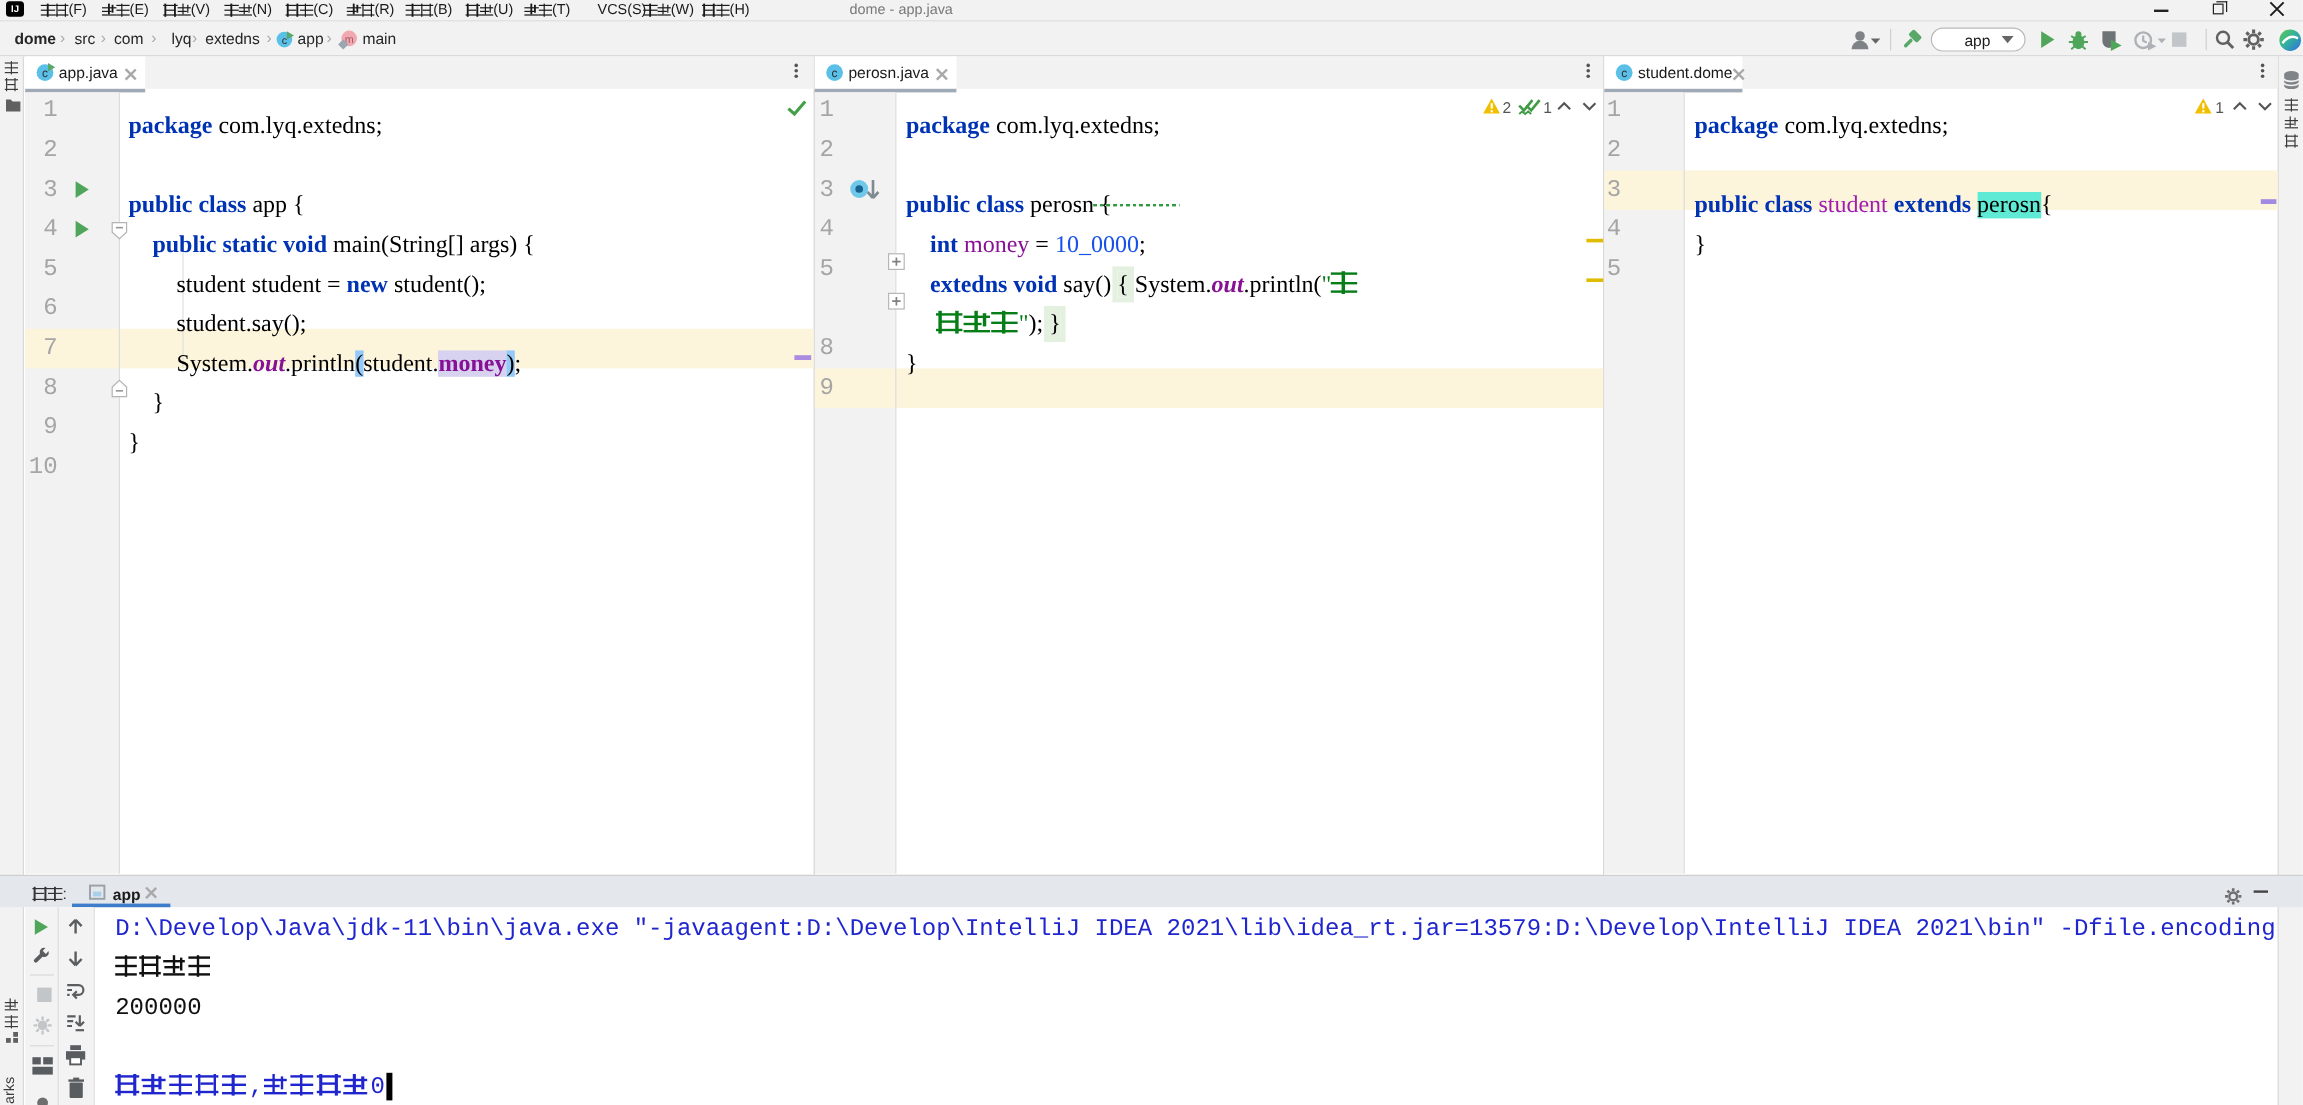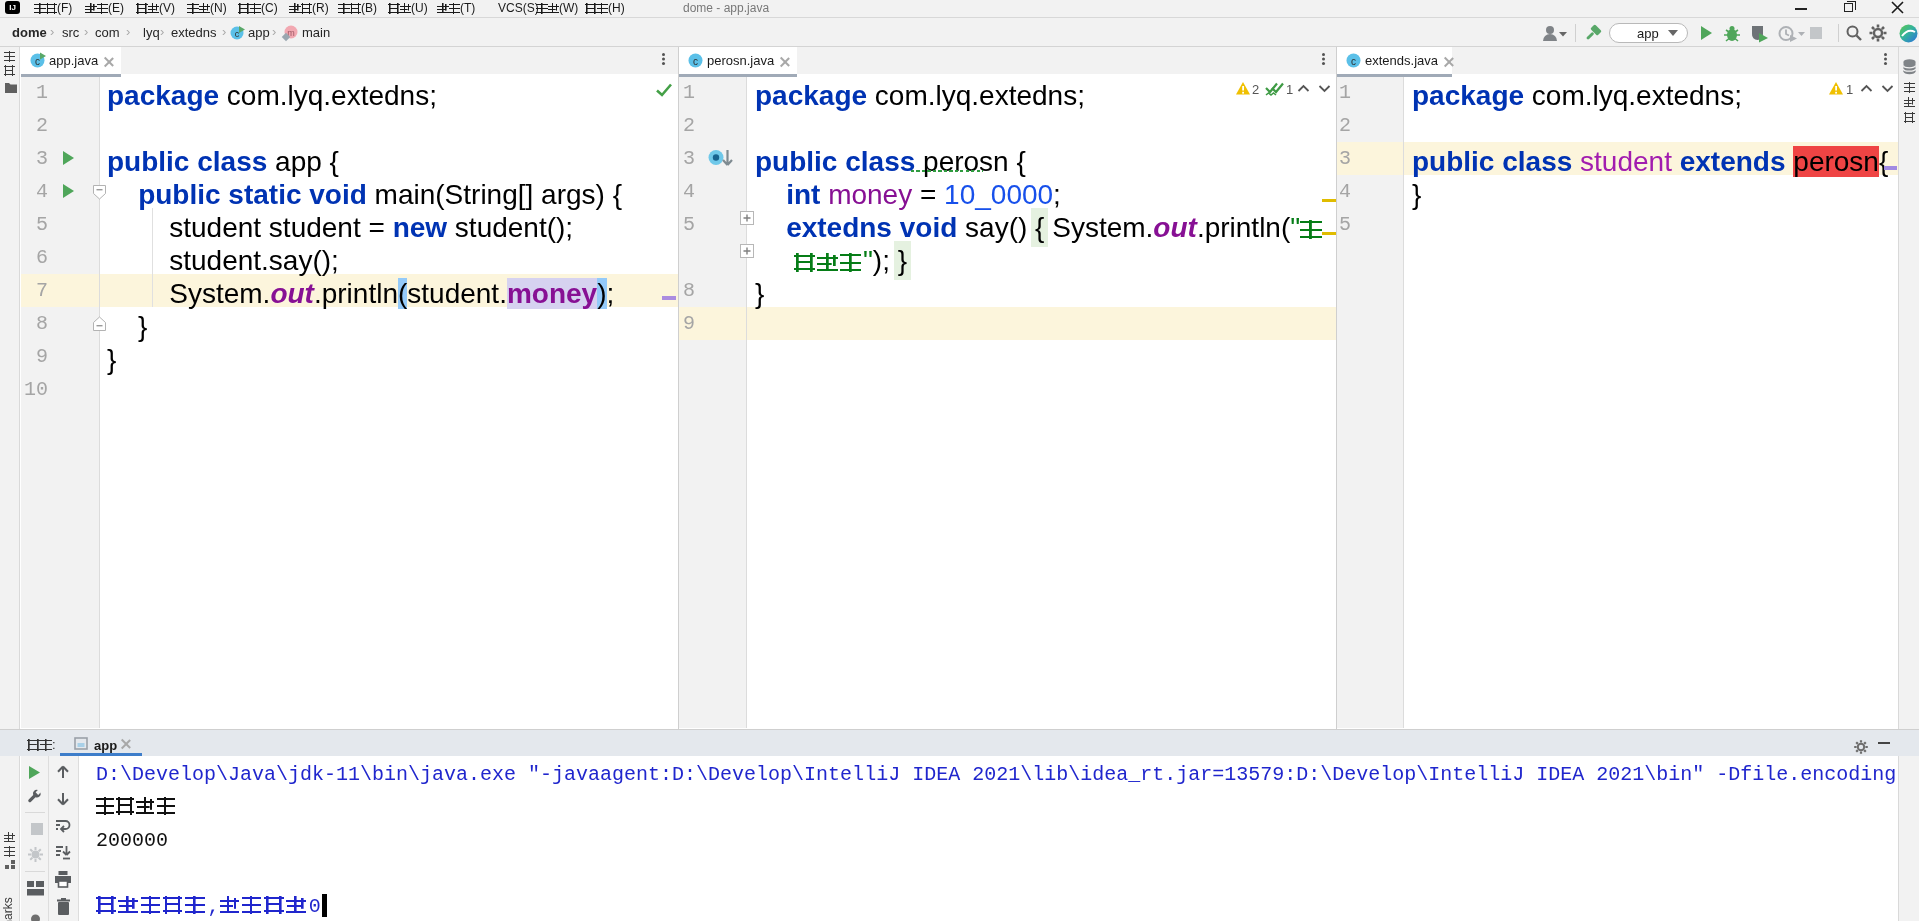--- a/index.html
+++ b/index.html
@@ -37,29 +37,29 @@
 .tabx{position:absolute;top:57px;width:9px;height:9px}
 .tabx:before,.tabx:after{content:"";position:absolute;left:4px;top:-1px;width:1.5px;height:12px;background:#a8a8a8}
 .tabx:before{transform:rotate(45deg)}
 .tabx:after{transform:rotate(-45deg)}
 .kebab{position:absolute;width:3px;height:3px;border-radius:50%;background:#535353;
  box-shadow:0 4.5px 0 #535353,0 9px 0 #535353}
 
 .gutterbg{top:77px;height:651px;background:#f2f2f2}
 .gutline{top:77px;height:651px;width:1px;background:#dcdcdc}
 .lnums{top:75.5px;font-family:"Liberation Mono",monospace;font-size:20px;line-height:33px;color:#a5a5a5;text-align:right;white-space:pre}
-.code{top:79px;font-family:Liberation Sans, sans-serif;font-size:28px;line-height:33px;color:#000;white-space:pre}
+.code{top:89px;font-family:Liberation Serif, serif;font-size:20px;line-height:33px;color:#000;white-space:pre}
 .k{color:#0033b3;font-weight:bold}
 .num{color:#1750eb}
 .fld{color:#871094}
 .fldb{color:#871094;font-weight:bold;background:#d6d2f0}
 .out{color:#871094;font-style:italic;font-weight:bold}
 .gray{color:#a21caf}
 .str{color:#067d17}
-.hlid{background:#ef4444}
+.hlid{background:#5eead4}
 .hlbr{background:#94caf9}
 .fold{background:#e5f1e0;box-shadow:0 0 0 4px #e5f1e0}
 .caretrow{height:33px;background:#fcf5dc}
 
 #runhdr{left:0;top:729px;width:1919px;height:27px;background:#e4e8ed;border-top:1px solid #cfcfcf}
 
 .cline{position:absolute;left:96px;font-family:"Liberation Mono",monospace;font-size:20px;line-height:33px;white-space:pre}
 svg{position:absolute;overflow:visible}
 </style>
 </head>
@@ -72,21 +72,21 @@
   <span class="mi" style="left:136px"><i class="z z12 pb"></i><i class="z z12 pc"></i>(V)</span>
   <span class="mi" style="left:187px"><i class="z z12 pa"></i><i class="z z12 pc"></i>(N)</span>
   <span class="mi" style="left:238px"><i class="z z12 pb"></i><i class="z z12 pa"></i>(C)</span>
   <span class="mi" style="left:289px"><i class="z z12 pc"></i><i class="z z12 pb"></i>(R)</span>
   <span class="mi" style="left:338px"><i class="z z12 pa"></i><i class="z z12 pb"></i>(B)</span>
   <span class="mi" style="left:388px"><i class="z z12 pb"></i><i class="z z12 pc"></i>(U)</span>
   <span class="mi" style="left:437px"><i class="z z12 pc"></i><i class="z z12 pa"></i>(T)</span>
   <span class="mi" style="left:498px">VCS(S)</span>
   <span class="mi" style="left:536px"><i class="z z12 pa"></i><i class="z z12 pc"></i>(W)</span>
   <span class="mi" style="left:585px"><i class="z z12 pb"></i><i class="z z12 pa"></i>(H)</span>
-  <span class="abs" style="left:683px;top:1px;font-size:12px;color:#787878">dome - app.java</span>
+  <span class="abs" style="left:708px;top:1px;font-size:12px;color:#787878">dome - app.java</span>
 
   <div class="abs" style="left:1795px;top:8px;width:12px;height:1.5px;background:#222"></div>
   <div class="abs" style="left:1844px;top:3px;width:9px;height:9px;border:1.4px solid #222"></div>
   <div class="abs" style="left:1847px;top:1px;width:9px;height:9px;border-top:1.4px solid #222;border-right:1.4px solid #222"></div>
   <svg class="abs" style="left:1891px;top:1px" width="13" height="13">
       <path d="M1,1 L12,12 M12,1 L1,12" stroke="#1a1a1a" stroke-width="1.6"></path>
     </svg>
 </div>
 
 <div class="abs" id="toolbar"></div>
@@ -338,21 +338,21 @@
 <div class="abs" style="left:1322px;top:232px;width:14px;height:3px;background:#e0bc00"></div>
 
 <div class="abs tabstrip" style="left:1337px;width:561px">
   <div class="tab" style="left:0;width:115px"></div>
 </div>
 <div class="abs tabline" style="left:1337px;width:115px"></div>
 <svg class="abs" style="left:1346px;top:53px" width="15" height="15">
  <circle cx="7.5" cy="7.5" r="7" fill="#5bc0e8"></circle>
  <text x="7.5" y="11.5" font-size="10" fill="#2d2d2d" text-anchor="middle" font-family="Liberation Sans">c</text>
 </svg>
-<span class="abs tabtxt" style="left:1365px">extends.java</span>
+<span class="abs tabtxt" style="left:1365px">student.dome</span>
 <div class="abs tabx" style="left:1444px"></div>
 <div class="abs kebab" style="left:1884px;top:53px"></div>
 
 <div class="abs gutterbg" style="left:1337px;width:66px"></div>
 <div class="abs caretrow" style="left:1337px;top:141.5px;width:561px"></div>
 <div class="abs gutline" style="left:1403px"></div>
 <div class="abs lnums" style="left:1337px;width:14px">1
 2
 3
 4

